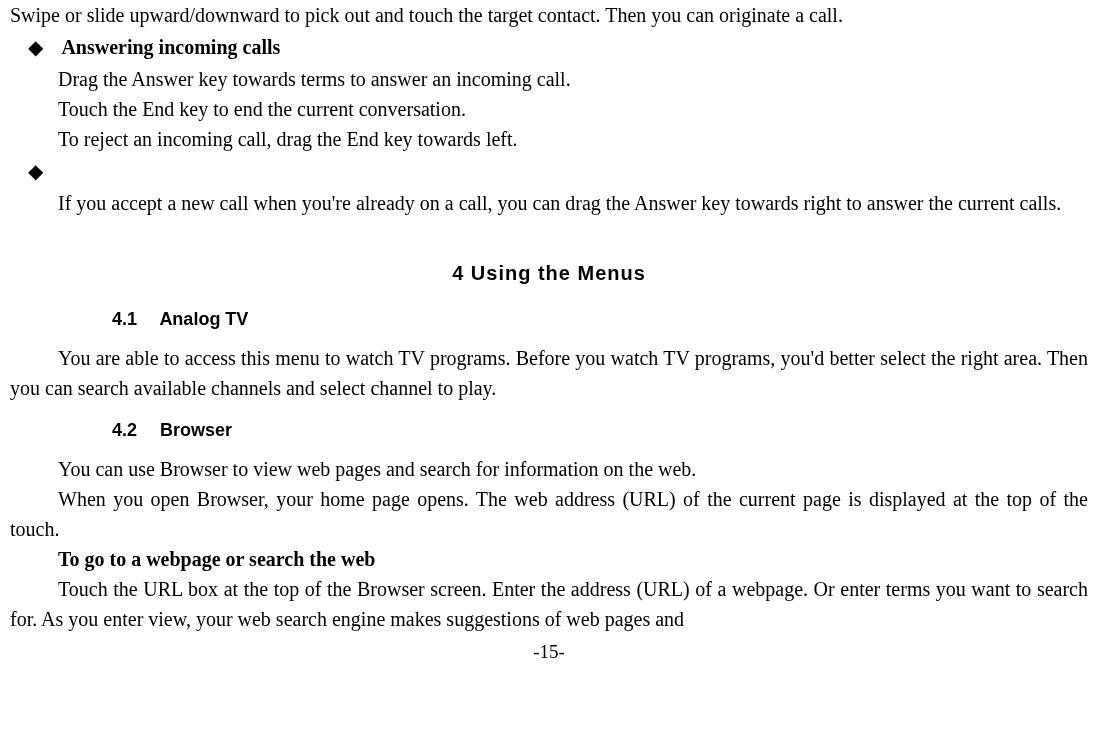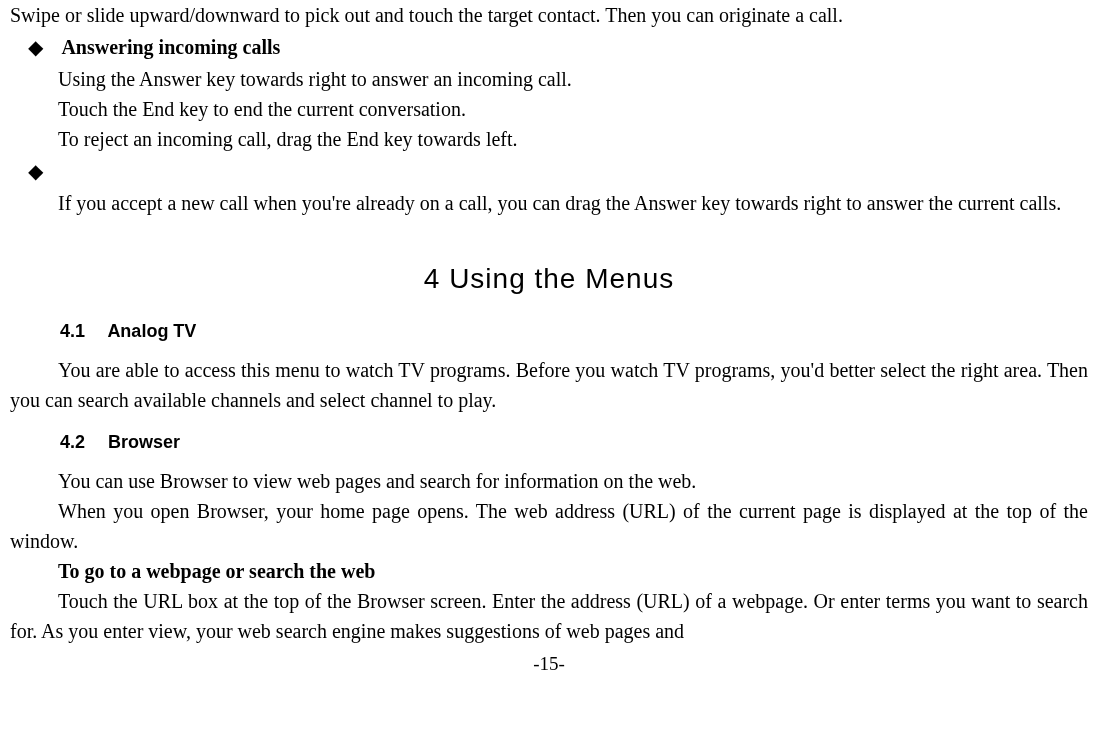--- a/index.html
+++ b/index.html
@@ -28,31 +28,31 @@
       font-size: 20px;
       margin-left: 18px;
       margin-right: 18px;
     }
     .bullet-label {
       font-weight: bold;
       text-align: center;
     }
     .section-title {
       font-family: SimHei, "Arial Black", sans-serif;
-      font-weight: normal;
-      font-size: 28px;
+      font-weight: bold;
+      font-size: 20px;
       text-align: center;
       margin: 40px 0 18px 0;
       letter-spacing: 1px;
     }
     .subsection {
       font-family: Arial, Helvetica, sans-serif;
       font-weight: bold;
       font-size: 18px;
-      margin: 14px 0 10px 50px;
+      margin: 14px 0 10px 102px;
     }
     .sub-num {
       display: inline-block;
       margin-right: 18px;
     }
     .bold-line {
       font-weight: bold;
       text-indent: 48px;
       margin: 0;
     }
@@ -64,21 +64,21 @@
   </style>
 </head>
 <body>
 
 <p class="body-text">Swipe or slide upward/downward to pick out and touch the target contact. Then you can originate a call.</p>
 
 <div class="bullet-line">
   <span class="bullet-diamond">◆</span>
   <span class="bullet-label">Answering incoming calls</span>
 </div>
-<p class="body-text indent">Using the Answer key towards right to answer an incoming call.</p>
+<p class="body-text indent">Drag the Answer key towards terms to answer an incoming call.</p>
 <p class="body-text indent">Touch the End key to end the current conversation.</p>
 <p class="body-text indent">To reject an incoming call, drag the End key towards left.</p>
 
 <div class="bullet-line">
   <span class="bullet-diamond">◆</span>
 </div>
 <p class="body-text indent">If you accept a new call when you're already on a call, you can drag the Answer key towards right to answer the current calls.</p>
 
 <div class="section-title">
   <span>4</span>
@@ -89,17 +89,17 @@
   <span class="sub-num">4.1</span>
   <span>Analog TV</span>
 </div>
 <p class="body-text indent">You are able to access this menu to watch TV programs. Before you watch TV programs, you'd better select the right area. Then you can search available channels and select channel to play.</p>
 
 <div class="subsection">
   <span class="sub-num">4.2</span>
   <span>Browser</span>
 </div>
 <p class="body-text indent">You can use Browser to view web pages and search for information on the web.</p>
-<p class="body-text indent">When you open Browser, your home page opens. The web address (URL) of the current page is displayed at the top of the window.</p>
+<p class="body-text indent">When you open Browser, your home page opens. The web address (URL) of the current page is displayed at the top of the touch.</p>
 <p class="bold-line">To go to a webpage or search the web</p>
 <p class="body-text indent">Touch the URL box at the top of the Browser screen. Enter the address (URL) of a webpage. Or enter terms you want to search for. As you enter view, your web search engine makes suggestions of web pages and</p>
 
 <div class="page-num">-15-</div>
 
 </body></html>

